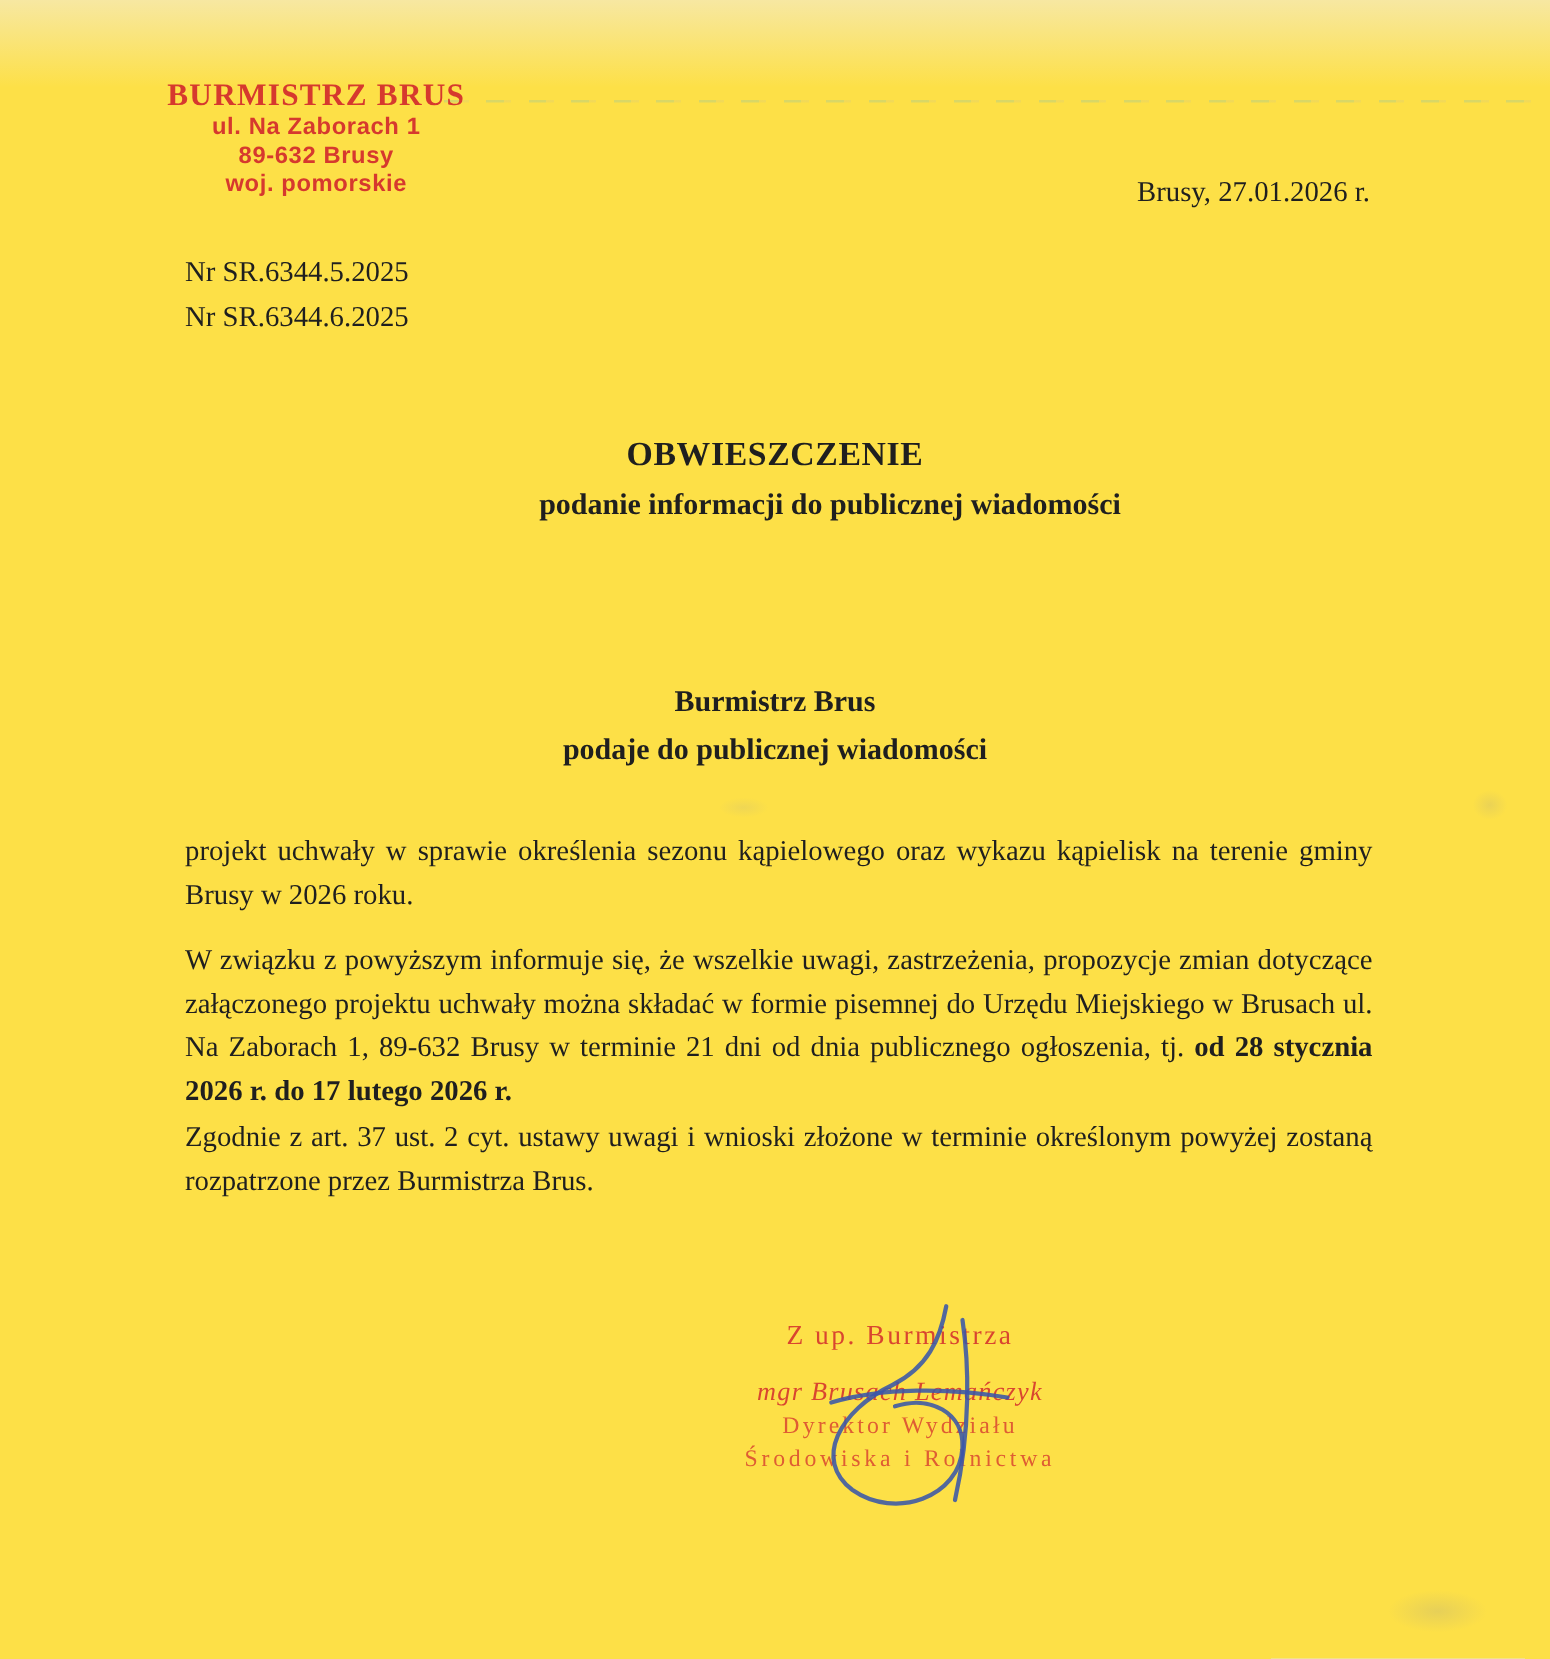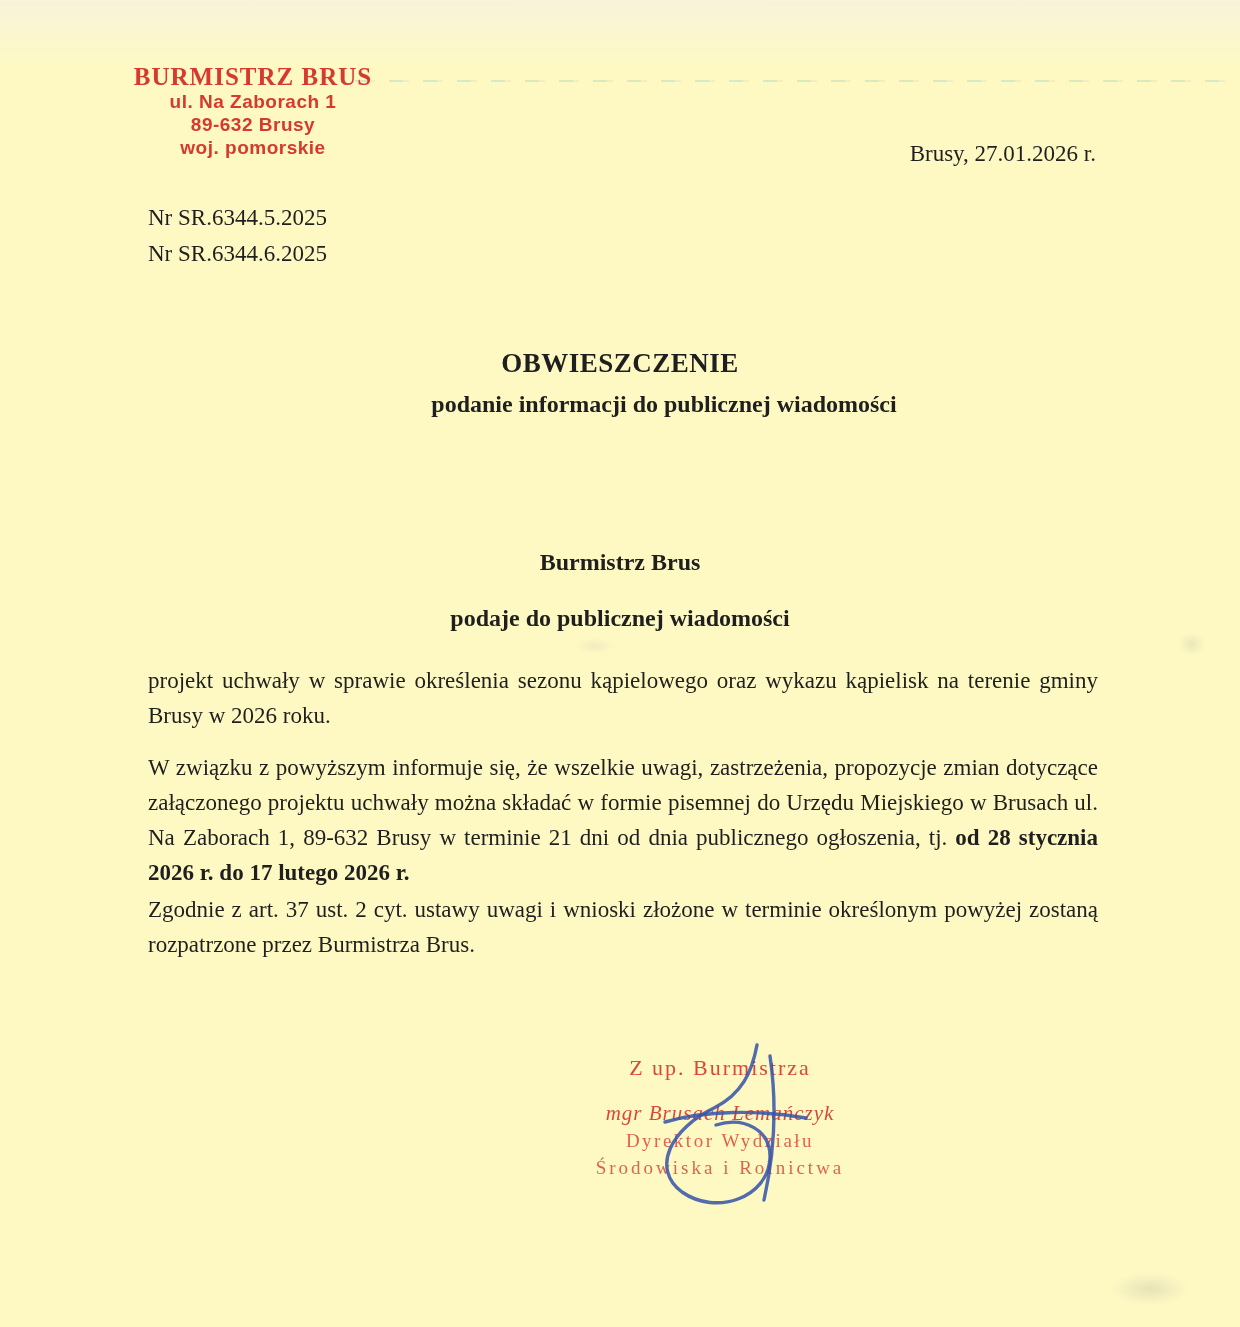--- a/index.html
+++ b/index.html
@@ -1,21 +1,21 @@
 <!DOCTYPE html>
 <html lang="pl" style="--stamp-red: #d6392e; --signature-blue: #3a56a8; --text: #1f1f1f;"><head>
 <meta charset="utf-8">
 <style>
   html, body { margin: 0; padding: 0; background: #e8e8e8; }
   .page {
     position: relative;
     width: 1240px;
     height: 1327px;
     margin: 0 auto;
-    background: #fef9c3;
+    background: #fde047;
     overflow: hidden;
     font-family: "Liberation Serif", "DejaVu Serif", serif;
     color: var(--text, #1f1f1f);
   }
   
   .top-tint {
     position: absolute; left: 0; top: 0; width: 100%; height: 70px;
     background: linear-gradient(180deg, rgba(242,238,236,0.55), rgba(253,253,252,0));
     pointer-events: none;
   }
@@ -78,21 +78,21 @@
   }
   .p1 { top: 459px; }
   .p2 { top: 663px; }
   .p3 { top: 750px; }
   .p4 { top: 892px; }
   .center-bold {
     position: absolute; left: 0; width: 100%;
     text-align: center; font-size: 24px; font-weight: bold;
   }
   .cb1 { top: 549px; }
-  .cb2 { top: 605px; }
+  .cb2 { top: 587px; }
 
   
   .sig-block {
     position: absolute; left: 470px; top: 1055px; width: 500px;
     text-align: center;
     color: var(--stamp-red, #d6392e);
     filter: blur(0.45px);
     opacity: 0.92;
   }
   .sig-block .sl1 { font-size: 22px; letter-spacing: 2px; margin-bottom: 18px; }

